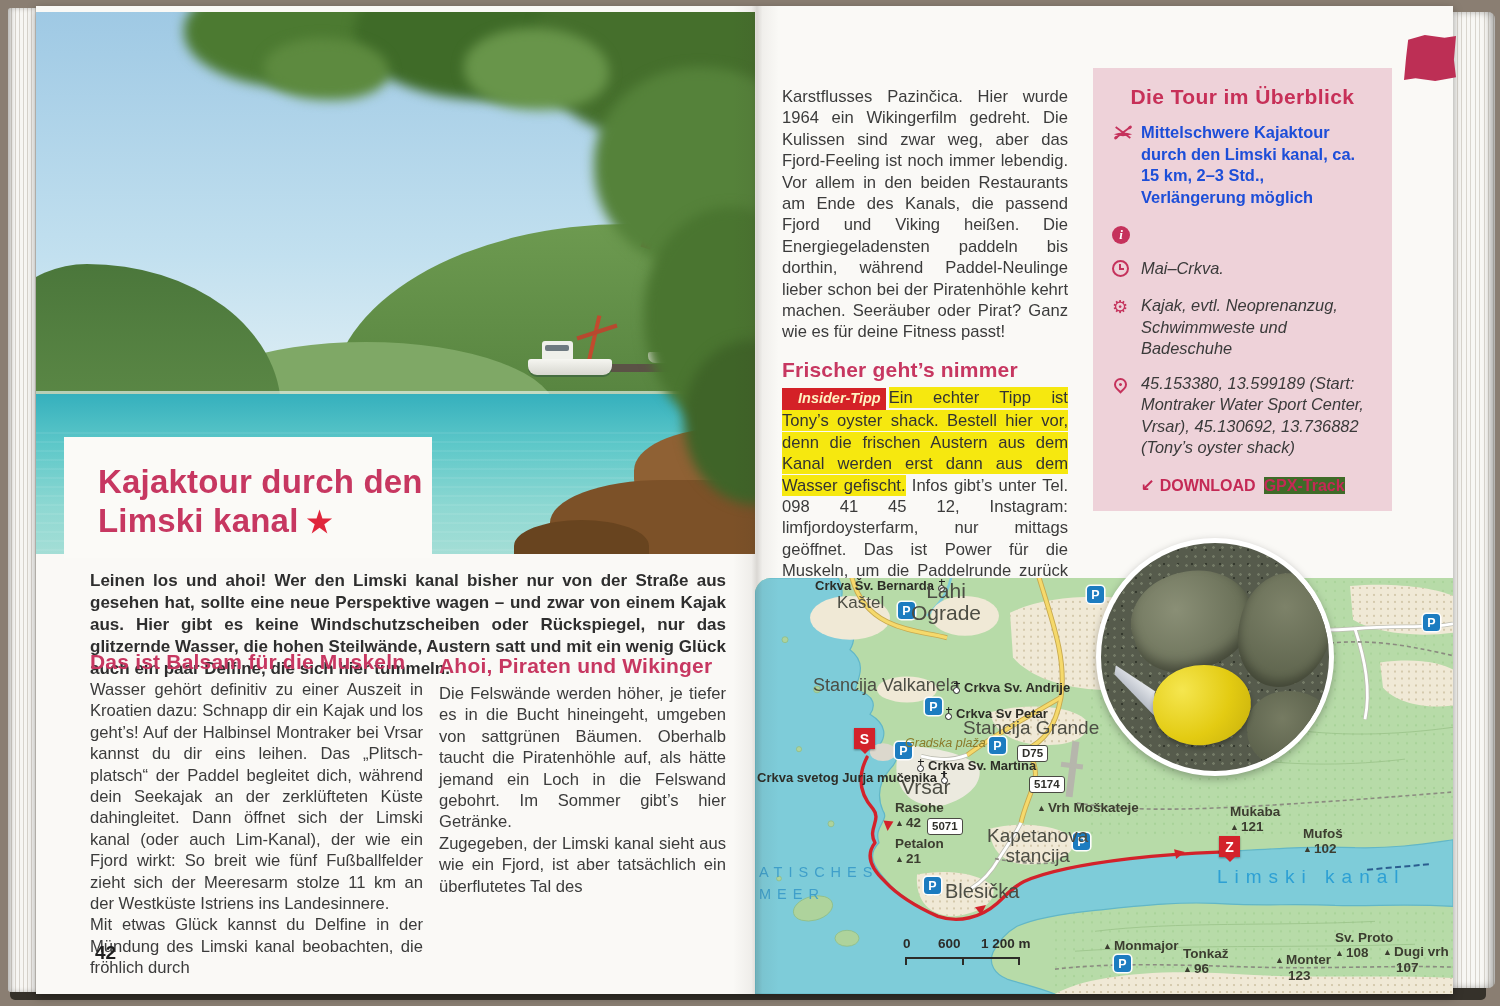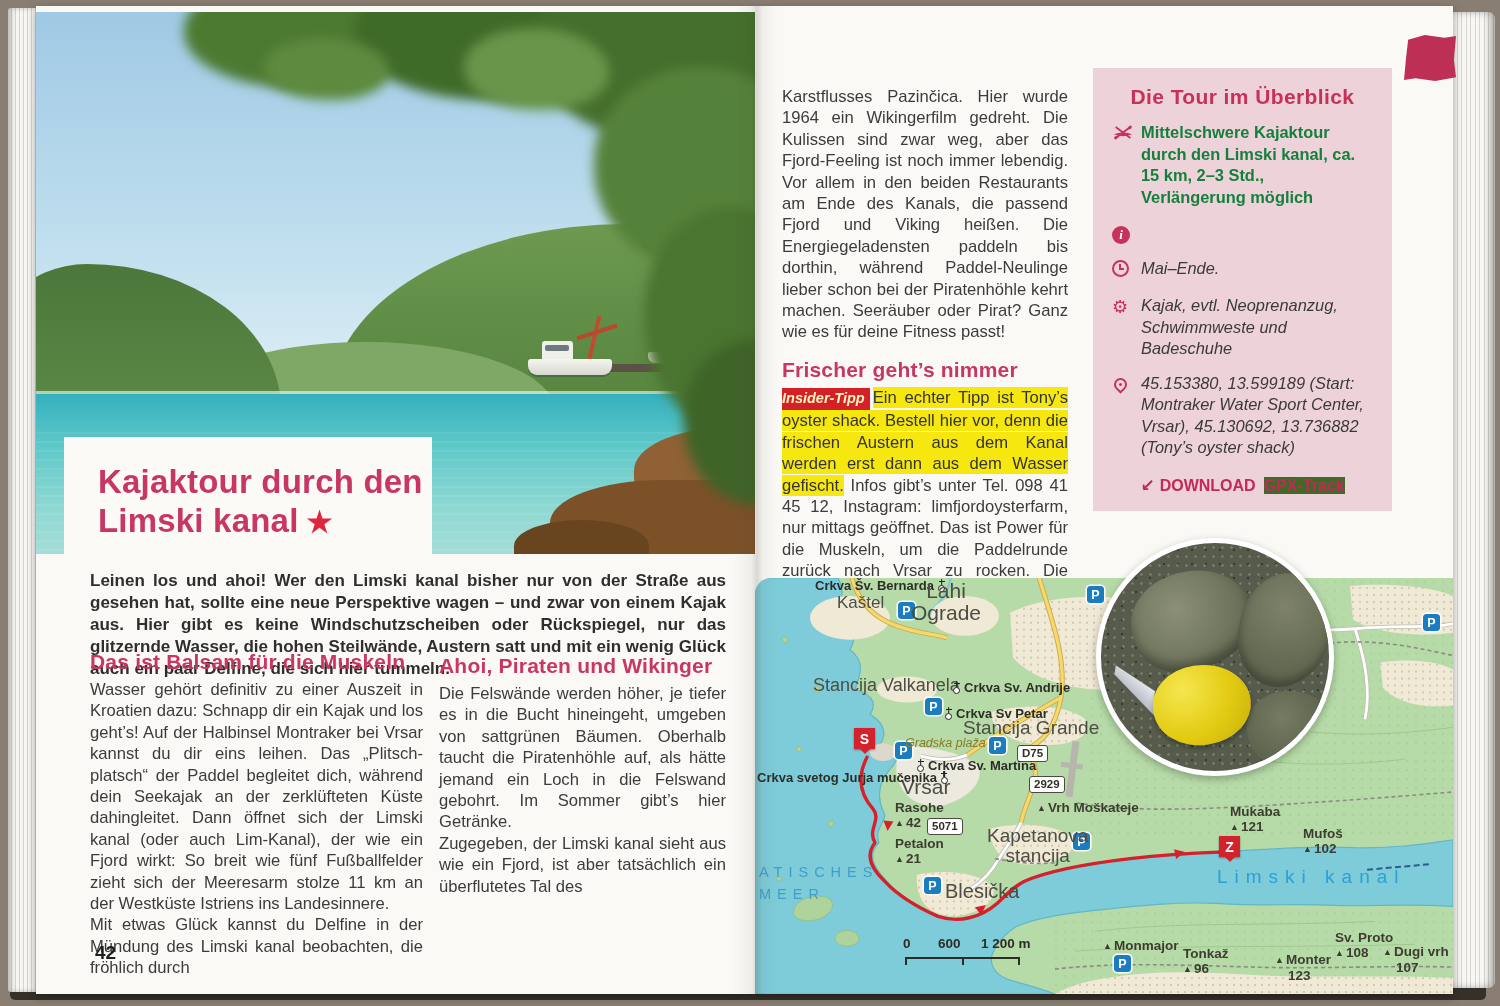--- a/index.html
+++ b/index.html
@@ -70,28 +70,28 @@
   
   .rp-header { position:absolute; left:1000px; top:36px; width:378px; text-align:right; font-size:19px; font-weight:bold; letter-spacing:.4px; }
   .rp-header .sec { color:#d05c7f; }
   .rp-header .reg { color:#ad2448; margin-left:9px; }
   .brush { position:absolute; left:1404px; top:34px; width:52px; height:47px; background:#bd2f55;
     clip-path:polygon(8% 12%,40% 2%,78% 8%,100% 4%,96% 55%,100% 92%,60% 100%,22% 94%,0% 98%,4% 50%); }
 
   
   .rcol { position:absolute; left:782px; top:86px; width:286px; }
   .rcol h3 { margin-top:15px; }
-  .tip-badge { display:inline-block; background:#d42127; color:#fff3c0; font-style:italic; font-weight:bold; font-size:14.5px; padding:0 5px 1px 0; margin-right:3px; }
+  .tip-badge { display:inline-block; background:#d42127; color:#fff3c0; font-style:italic; font-weight:bold; font-size:14.5px; padding:0 5px 1px 16px; margin-right:3px; }
   mark.hl { background:#f6e80f; color:#333; padding:1px 0; box-decoration-break:clone; -webkit-box-decoration-break:clone; }
 
   
   .infobox { position:absolute; left:1093px; top:68px; width:299px; background:#eed2d9; padding:17px 19px 16px 19px; }
   .infobox h2 { text-align:center; font-size:21px; color:#c73058; letter-spacing:.4px; margin-bottom:13px; }
   .ib-item { display:flex; gap:7px; margin-top:13px; font-size:16.4px; line-height:21.5px; color:#3a3a3a; }
-  .ib-item.first { margin-top:0; font-weight:bold; font-style:normal; color:#15803d; }
+  .ib-item.first { margin-top:0; font-weight:bold; font-style:normal; color:#1d4ed8; }
   .ib-item .txt { font-style:italic; }
   .ib-item.first .txt { font-style:normal; }
   .ib-icon { flex:0 0 22px; padding-top:2px; }
   .i-info { display:inline-block; width:18px; height:18px; border-radius:50%; background:#c5325c; color:#fff; font-weight:bold; font-style:italic; font-size:13px; text-align:center; line-height:18px; font-family:"Liberation Serif",serif; }
   .i-clock { position:relative; display:inline-block; width:17px; height:17px; border:2.2px solid #c5325c; border-radius:50%; }
   .i-clock::before { content:""; position:absolute; left:5.2px; top:2.5px; width:2px; height:5px; background:#c5325c; }
   .i-clock::after { content:""; position:absolute; left:5.2px; top:6px; width:5px; height:2px; background:#c5325c; }
   .i-gear { color:#c5325c; font-size:18px; line-height:18px; font-family:"DejaVu Sans",sans-serif; }
   .i-pin { position:relative; display:inline-block; width:13px; height:13px; border:2.4px solid #c5325c; border-radius:50% 50% 50% 0; transform:rotate(-45deg); margin-left:2px; }
   .i-pin::after { content:""; position:absolute; left:3px; top:3px; width:3px; height:3px; border-radius:50%; background:#c5325c; }
@@ -231,21 +231,21 @@
           <path d="M2 11 Q12 7 22 11 Q12 15 2 11 Z" fill="#c5325c"></path>
         </svg>
       </span>
       <span class="txt">Mittelschwere Kajaktour durch den Limski kanal, ca. 15 km, 2–3 Std., Verlängerung möglich</span>
     </div>
     <div class="ib-item">
       <span class="ib-icon"><span class="i-info">i</span></span>
     </div>
     <div class="ib-item">
       <span class="ib-icon"><span class="i-clock"></span></span>
-      <span class="txt">Mai–Ende.</span>
+      <span class="txt">Mai–Crkva.</span>
     </div>
     <div class="ib-item">
       <span class="ib-icon"><span class="i-gear">⚙</span></span>
       <span class="txt">Kajak, evtl. Neoprenanzug, Schwimmweste und Badeschuhe</span>
     </div>
     <div class="ib-item">
       <span class="ib-icon"><span class="i-pin"></span></span>
       <span class="txt">45.153380, 13.599189 (Start: Montraker Water Sport Center, Vrsar), 45.130692, 13.736882 (Tony’s oyster shack)</span>
     </div>
     <div class="ib-download">
@@ -360,21 +360,21 @@
     <div class="p-icon" style="left:332px; top:8px;">P</div>
     <div class="p-icon" style="left:668px; top:36px;">P</div>
     <div class="p-icon" style="left:170px; top:120px;">P</div>
     <div class="p-icon" style="left:140px; top:164px;">P</div>
     <div class="p-icon" style="left:234px; top:159px;">P</div>
     <div class="p-icon" style="left:318px; top:255px;">P</div>
     <div class="p-icon" style="left:169px; top:299px;">P</div>
     <div class="p-icon" style="left:359px; top:377px;">P</div>
 
     <div class="road-badge" style="left:250px; top:167px;">D75</div>
-    <div class="road-badge" style="left:262px; top:198px;">2929</div>
+    <div class="road-badge" style="left:262px; top:198px;">5174</div>
     <div class="road-badge" style="left:160px; top:240px;">5071</div>
 
     <div class="marker" style="left:99px; top:150px;">S</div>
     <div class="marker" style="left:464px; top:258px;">Z</div>
 
     <div class="r-arrow" style="left:128px; top:243px; transform:rotate(95deg);"></div>
     <div class="r-arrow" style="left:222px; top:325px; transform:rotate(-38deg);"></div>
     <div class="r-arrow" style="left:420px; top:270px; transform:rotate(-12deg);"></div>
 
     <div class="poi" style="left:60px; top:0px;">

